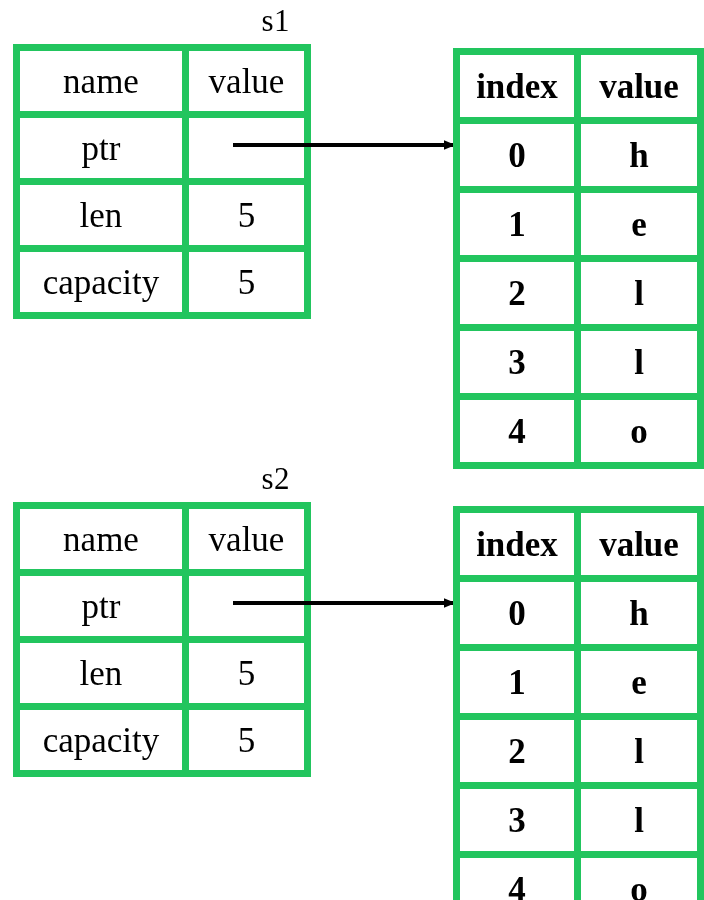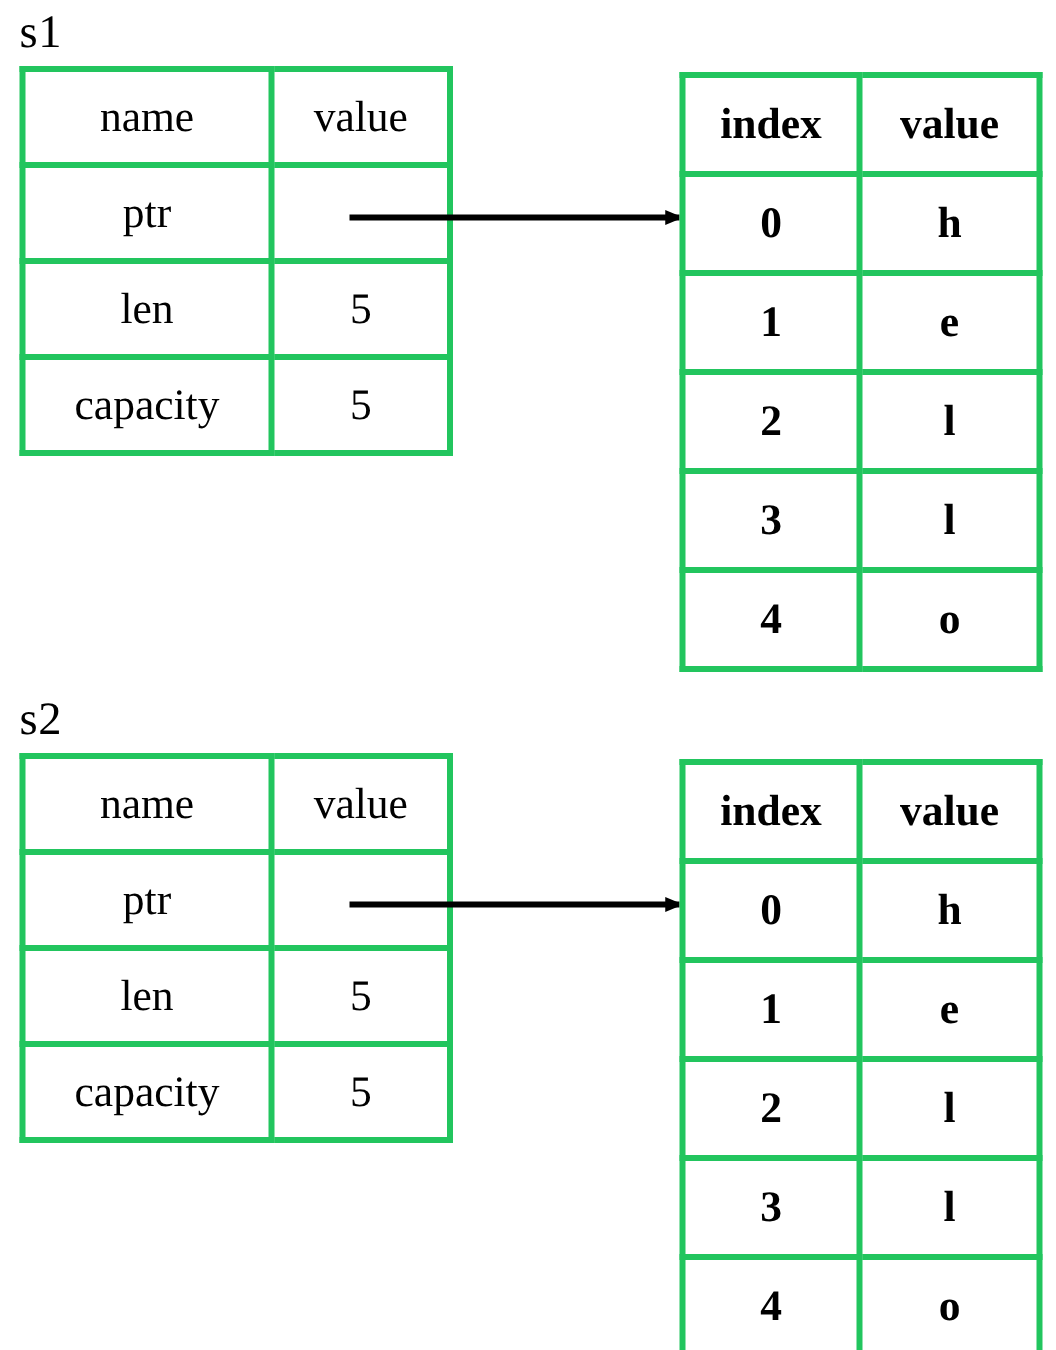--- a/index.html
+++ b/index.html
@@ -27,38 +27,38 @@
   .group { position: absolute; left: 0; }
   .group.g1 { top: 0; }
   .group.g2 { top: 458px; }
 
   
   .var-label {
     position: absolute;
     left: 13px;
     top: 2px;
     width: 277px;
-    text-align: left;
+    text-align: right;
     font-size: 31px;
     line-height: 38px;
     letter-spacing: 0.5px;
   }
 
   
   .tbl {
     position: absolute;
     border-collapse: collapse;
     table-layout: fixed;
     background: #ffffff;
   }
   .tbl td {
-    border: 4px solid #22c55e;
+    border: 7px solid #22c55e;
     text-align: center;
     vertical-align: middle;
-    font-size: 29px;
+    font-size: 35px;
     line-height: 1;
     padding: 0;
     background: #ffffff;
   }
 
   
   .struct-tbl {
     left: 13px;
     top: 44px;
     width: 277px;

